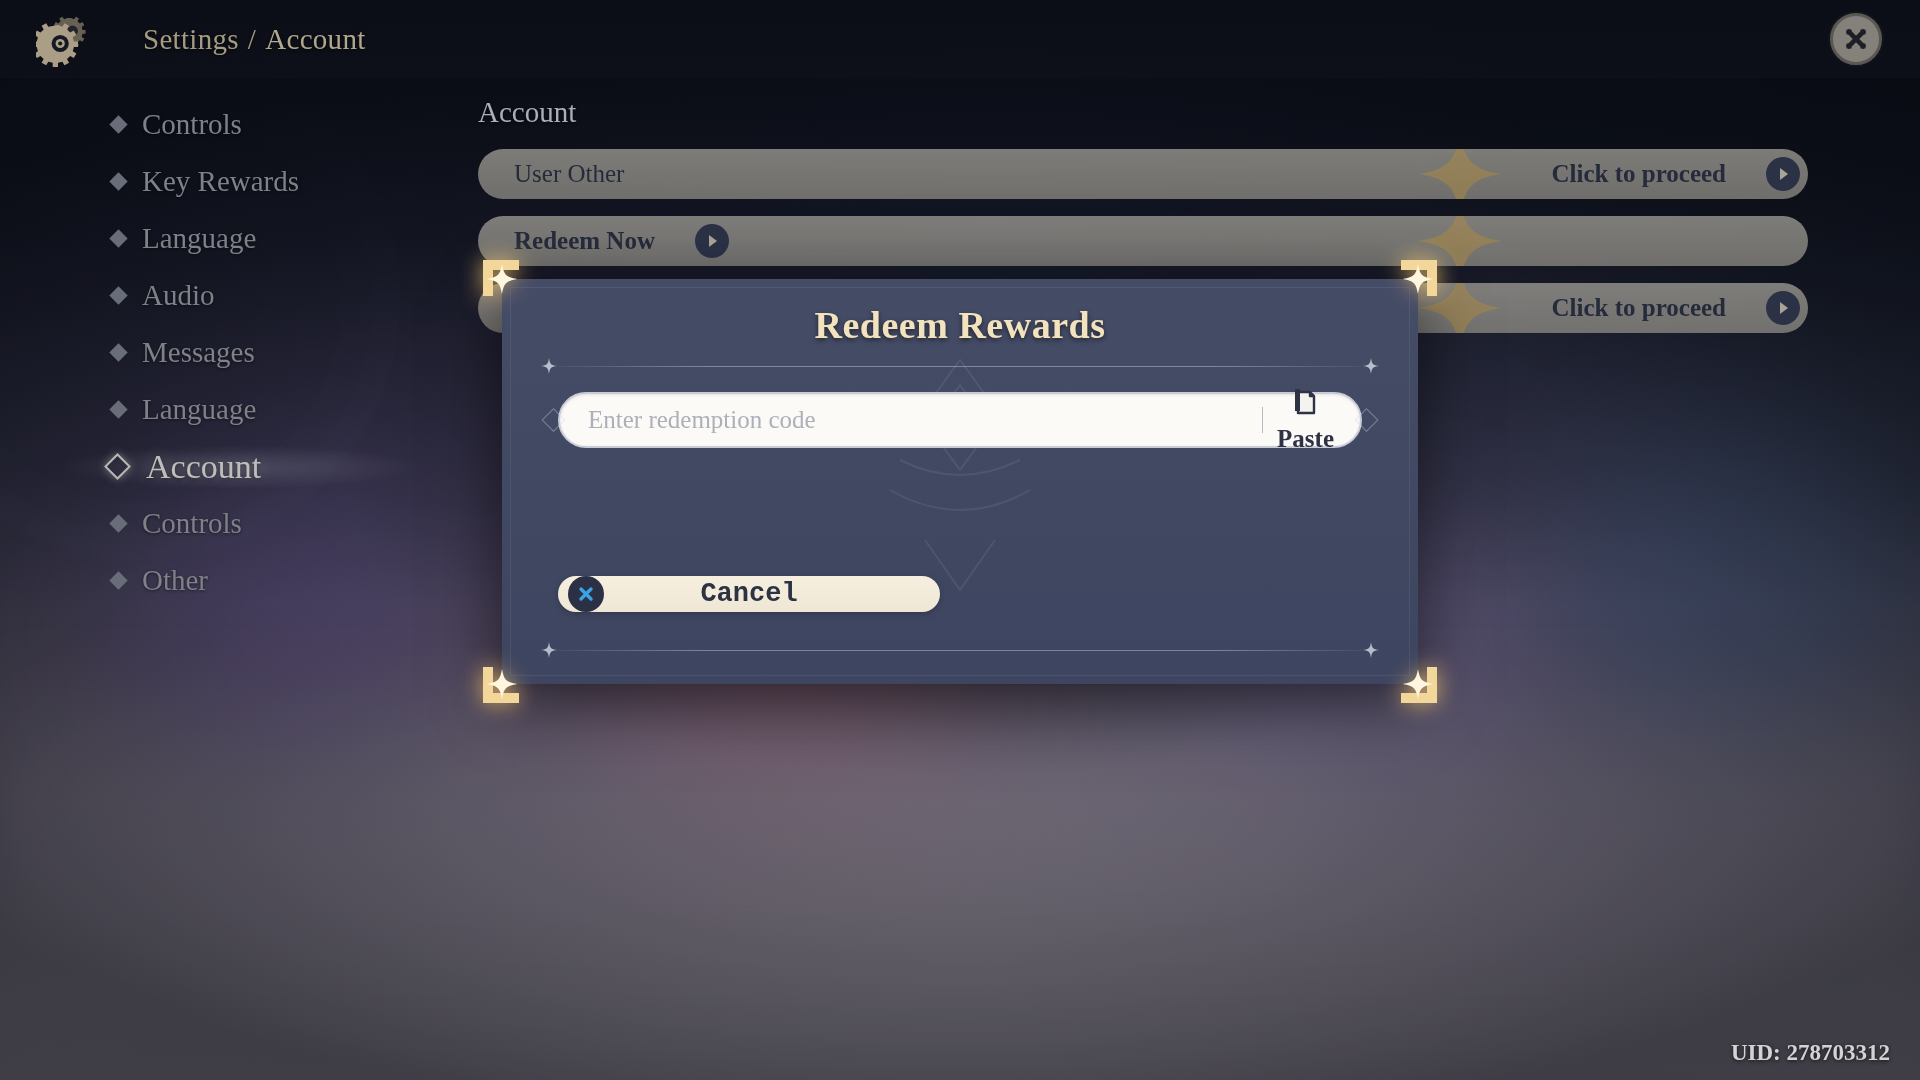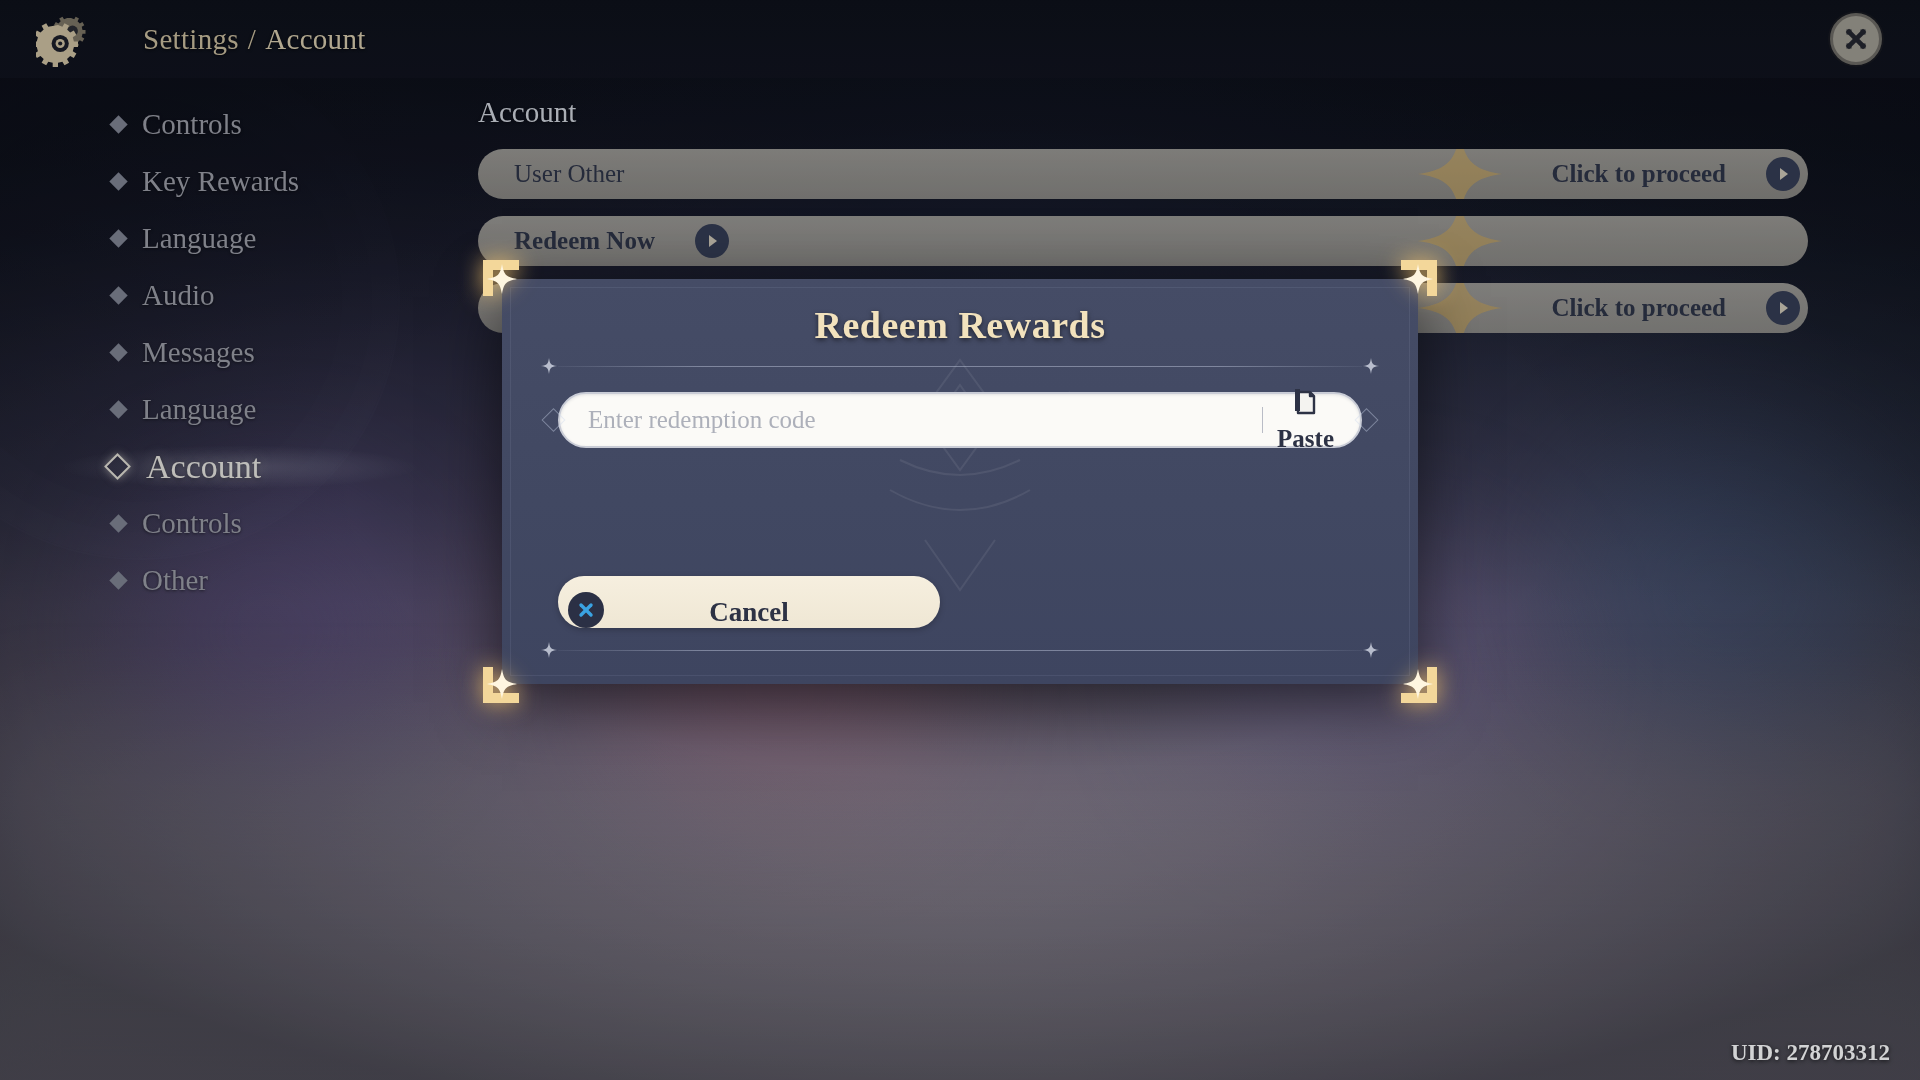--- a/index.html
+++ b/index.html
@@ -361,28 +361,29 @@
 
   
   .actions {
     position: absolute;
     left: 56px; top: 297px;
     width: 804px;
     display: flex;
     justify-content: space-between;
   }
   .btn {
-    width: 382px; height: 52px;
+    width: 382px; height: 36px;
     border-radius: 26px;
     background: linear-gradient(180deg, #f6efdf 0%, #efe7d4 100%);
     display: flex;
-    align-items: flex-end;
+    align-items: center;
     cursor: pointer;
     box-shadow: 0 2px 6px rgba(0,0,0,0.22);
     position: relative;
+    font-family: Liberation Mono, monospace;
   }
   .btn-icon {
     width: 36px; height: 36px;
     border-radius: 50%;
     background: #2b3045;
     display: flex;
     align-items: center;
     justify-content: center;
     margin-left: 10px;
     flex: 0 0 auto;

